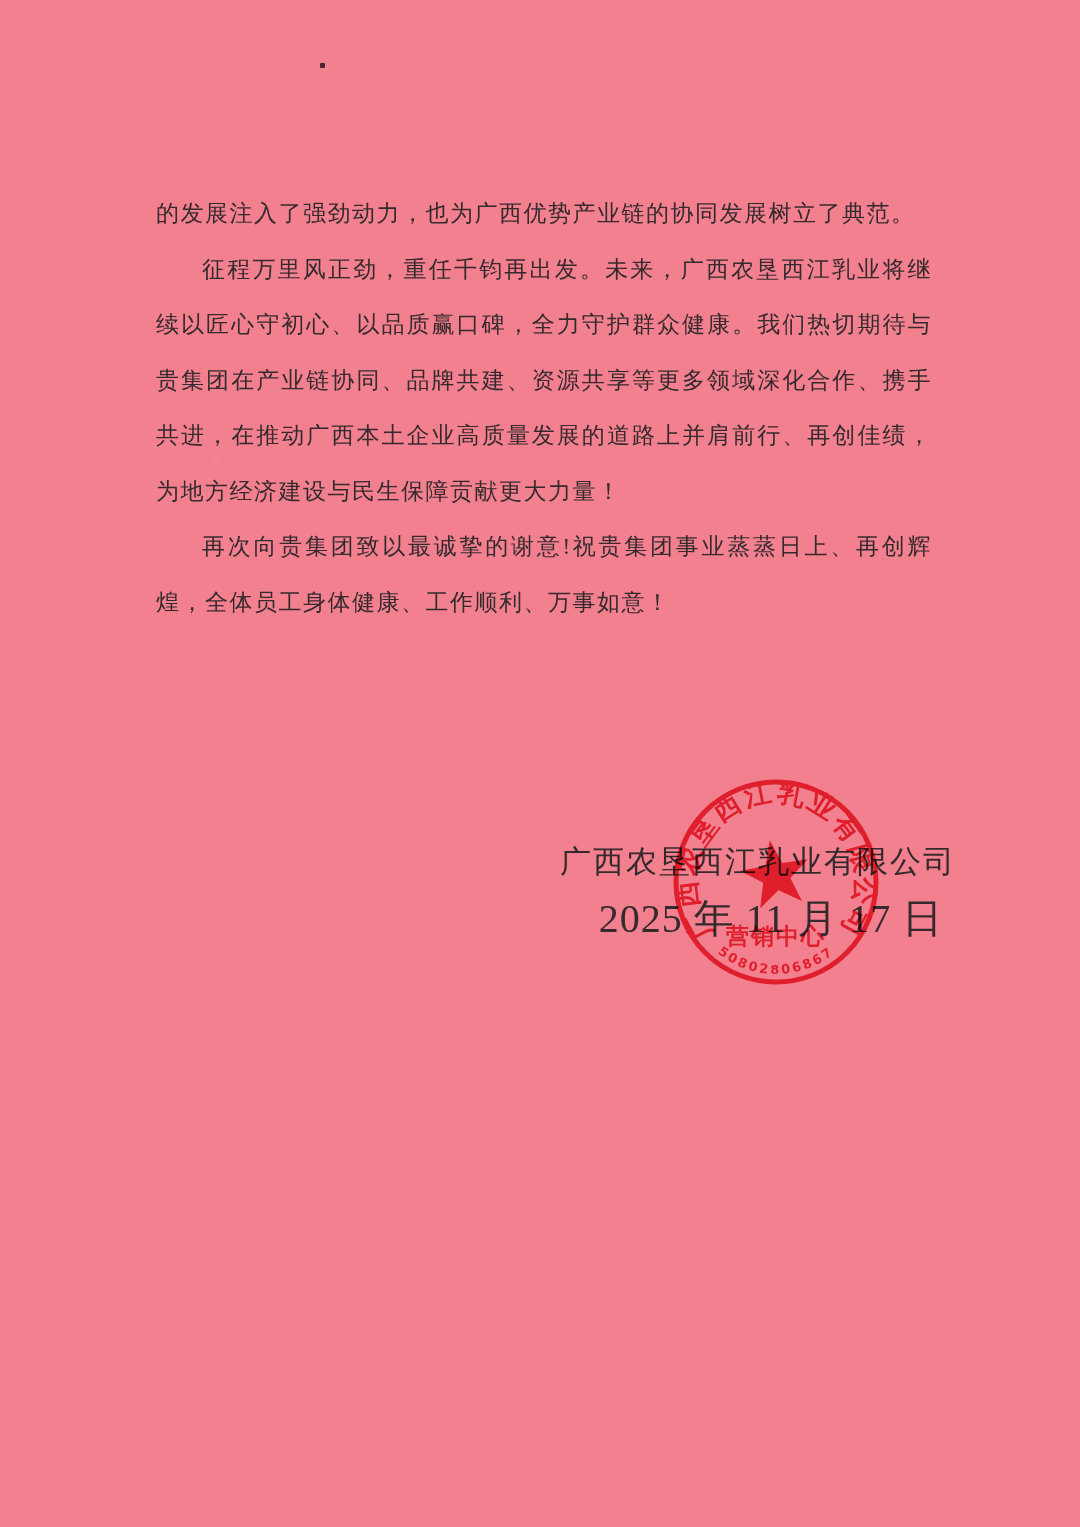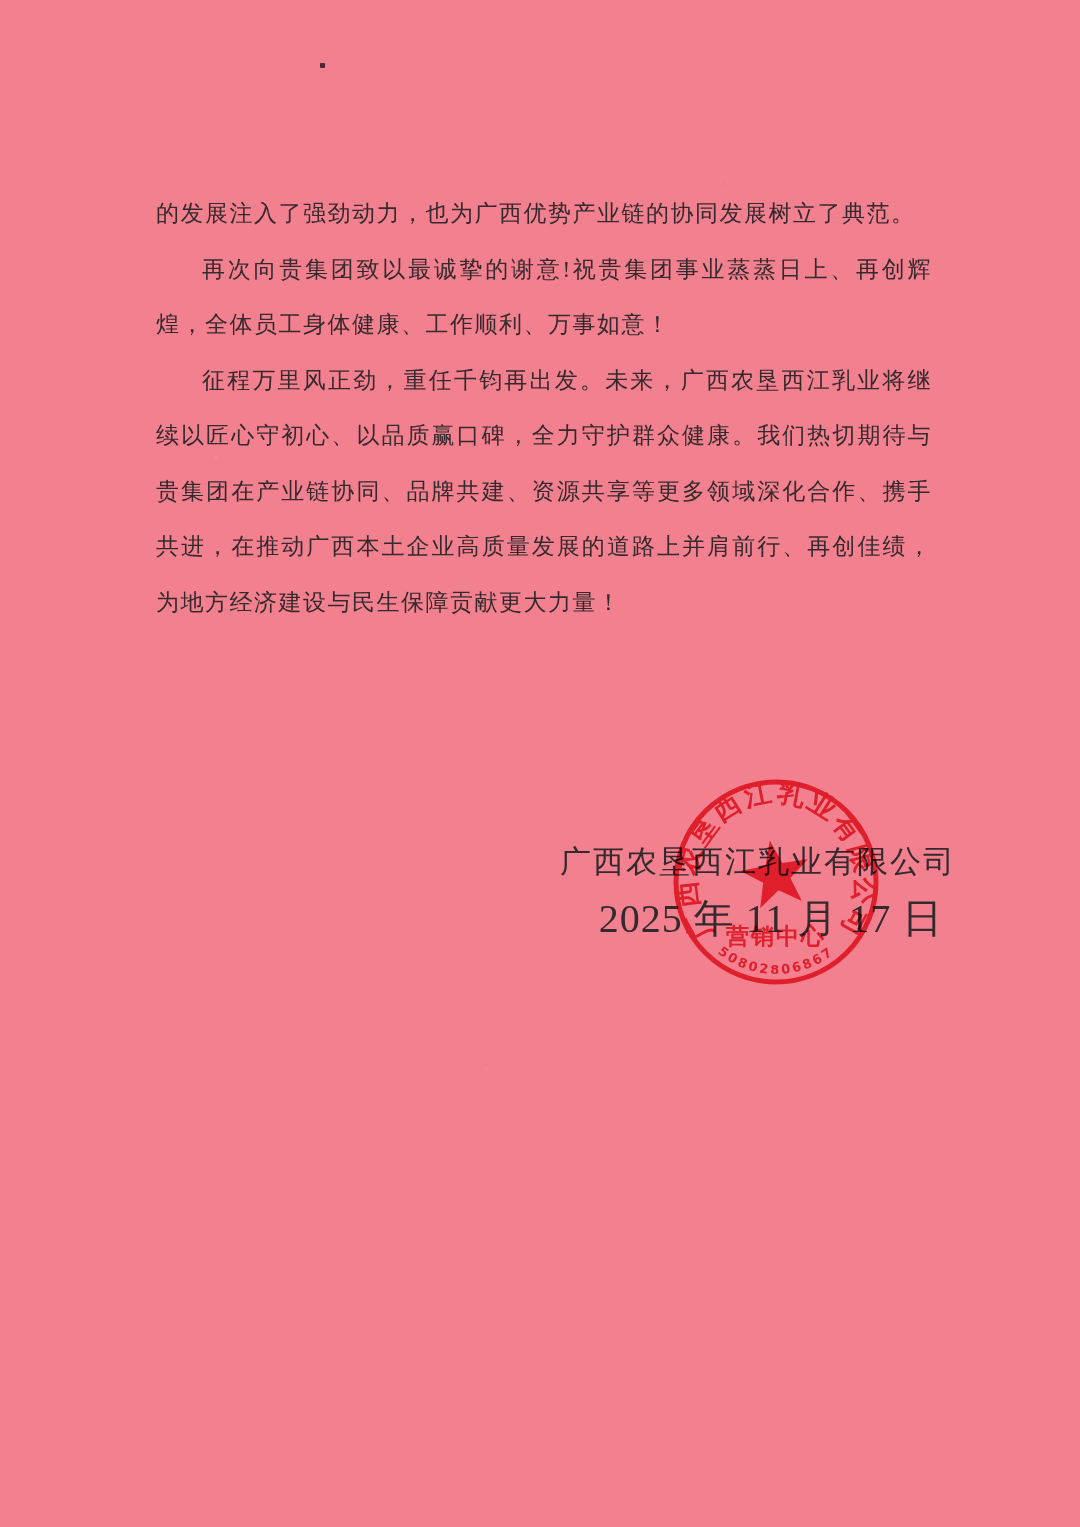--- a/index.html
+++ b/index.html
@@ -100,22 +100,22 @@
 </style>
 </head>
 <body>
 
 <div class="paper">
 
   <div class="speck"></div>
 
   <div class="letter-body">
     <p>的发展注入了强劲动力，也为广西优势产业链的协同发展树立了典范。</p>
+    <p class="indent">征程万里风正劲，重任千钧再出发。未来，广西农垦西江乳业将继续以匠心守初心、以品质赢口碑，全力守护群众健康。我们热切期待与贵集团在产业链协同、品牌共建、资源共享等更多领域深化合作、携手共进，在推动广西本土企业高质量发展的道路上并肩前行、再创佳绩，为地方经济建设与民生保障贡献更大力量！</p>
     <p class="indent">再次向贵集团致以最诚挚的谢意!祝贵集团事业蒸蒸日上、再创辉煌，全体员工身体健康、工作顺利、万事如意！</p>
-    <p class="indent">征程万里风正劲，重任千钧再出发。未来，广西农垦西江乳业将继续以匠心守初心、以品质赢口碑，全力守护群众健康。我们热切期待与贵集团在产业链协同、品牌共建、资源共享等更多领域深化合作、携手共进，在推动广西本土企业高质量发展的道路上并肩前行、再创佳绩，为地方经济建设与民生保障贡献更大力量！</p>
   </div>
 
   <div class="signature-line">广西农垦西江乳业有限公司</div>
 
   <div class="date-line">2025 年 11 月 17 日</div>
 
   <div class="stamp">
     <svg viewBox="0 0 228 228" xmlns="http://www.w3.org/2000/svg">
       <defs>
         <path id="ringPath" d="M 51 163.3 A 80 80 0 1 1 177 163.3" fill="none"></path>

